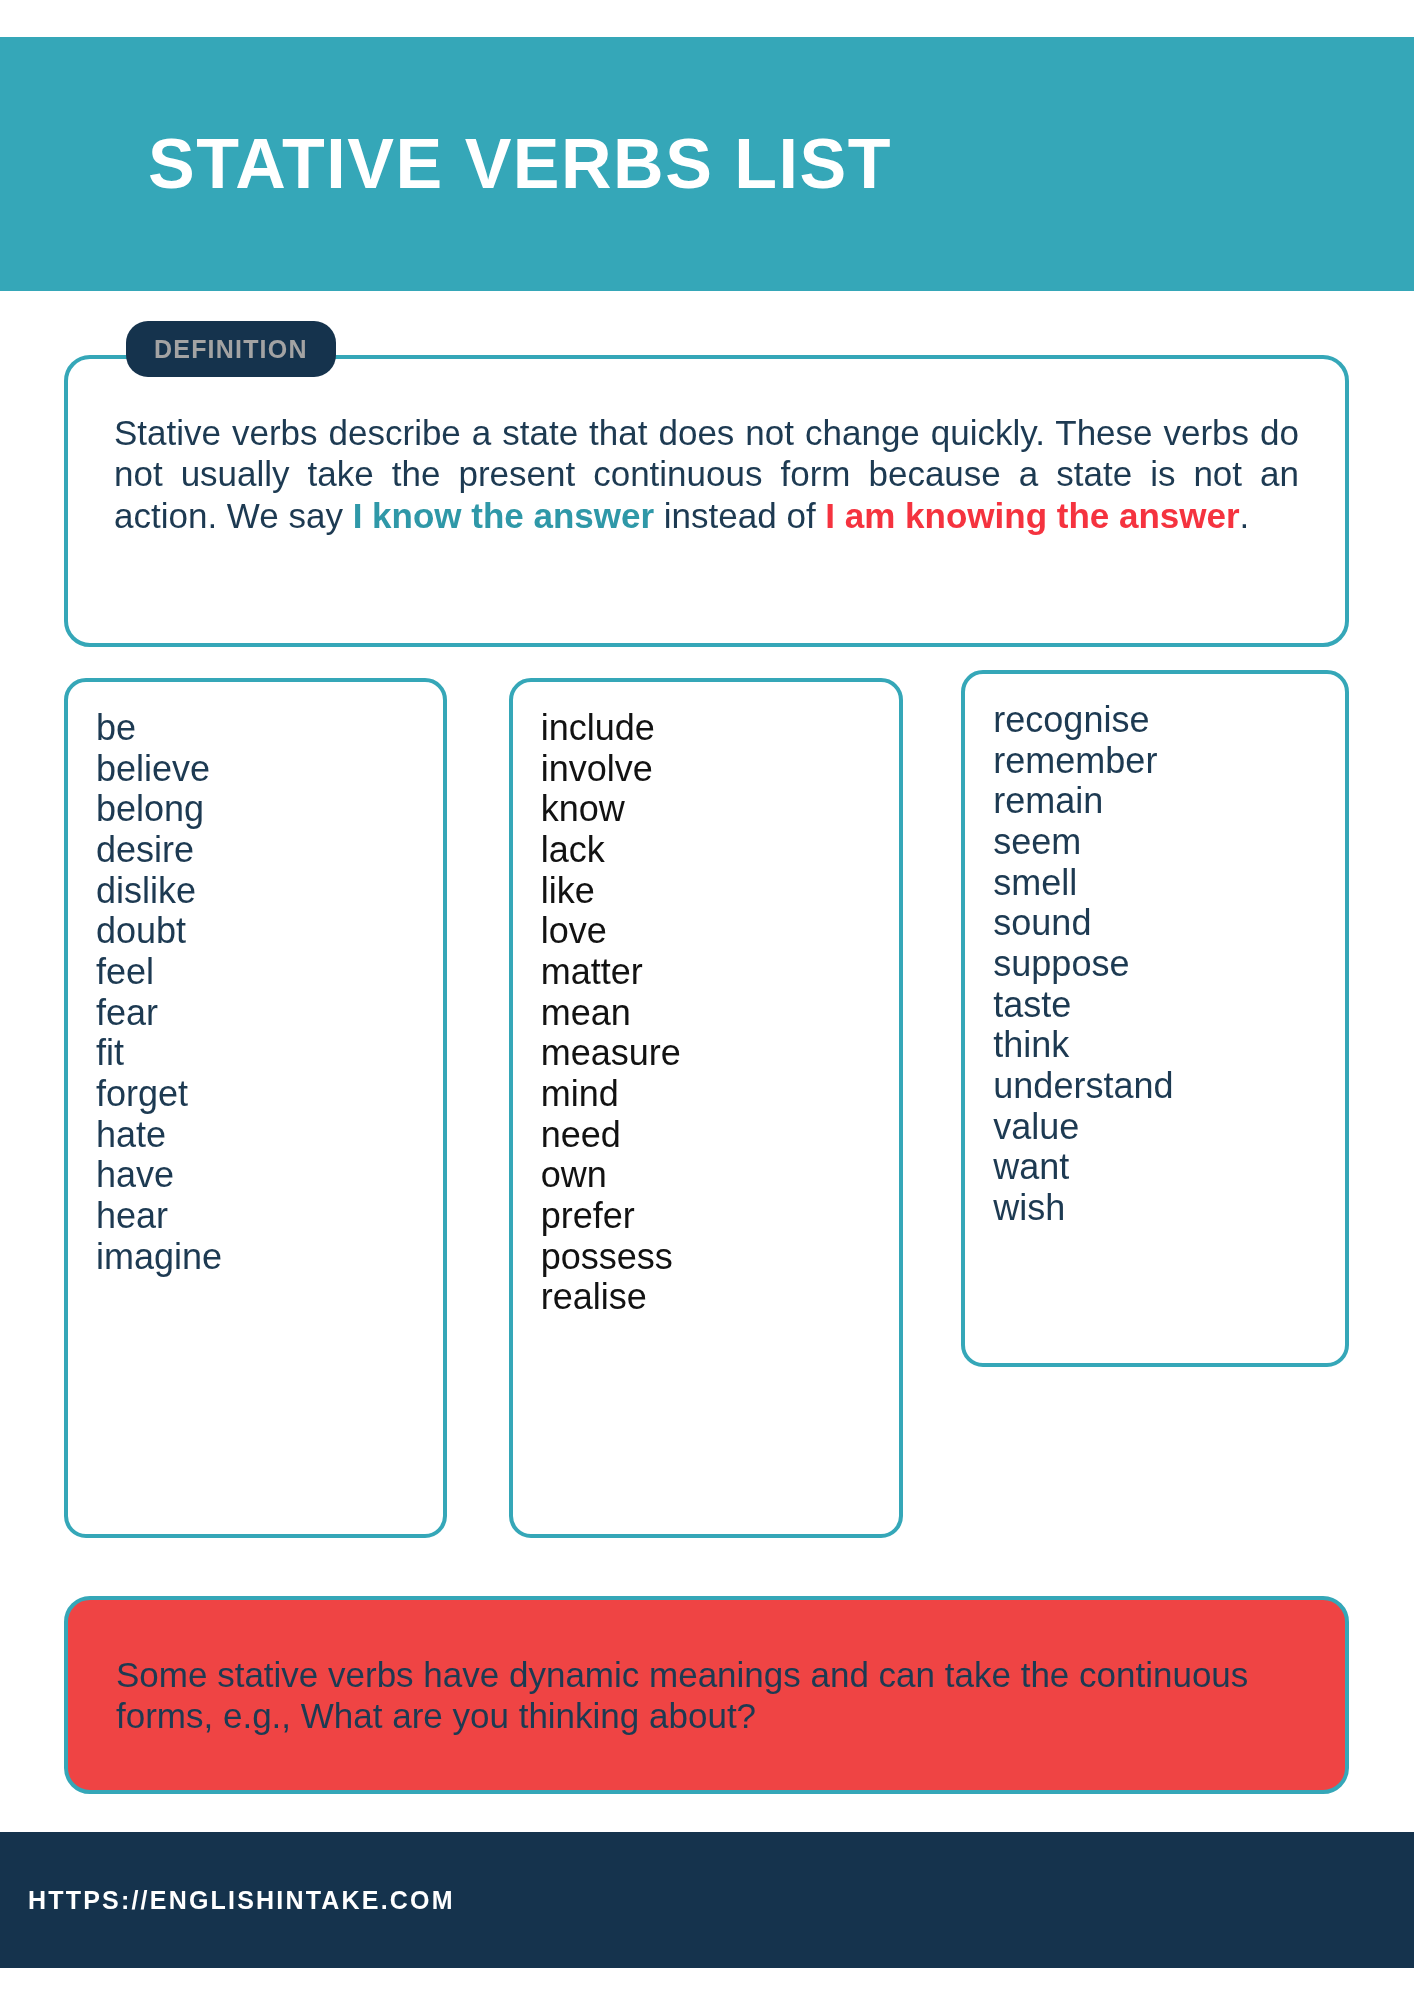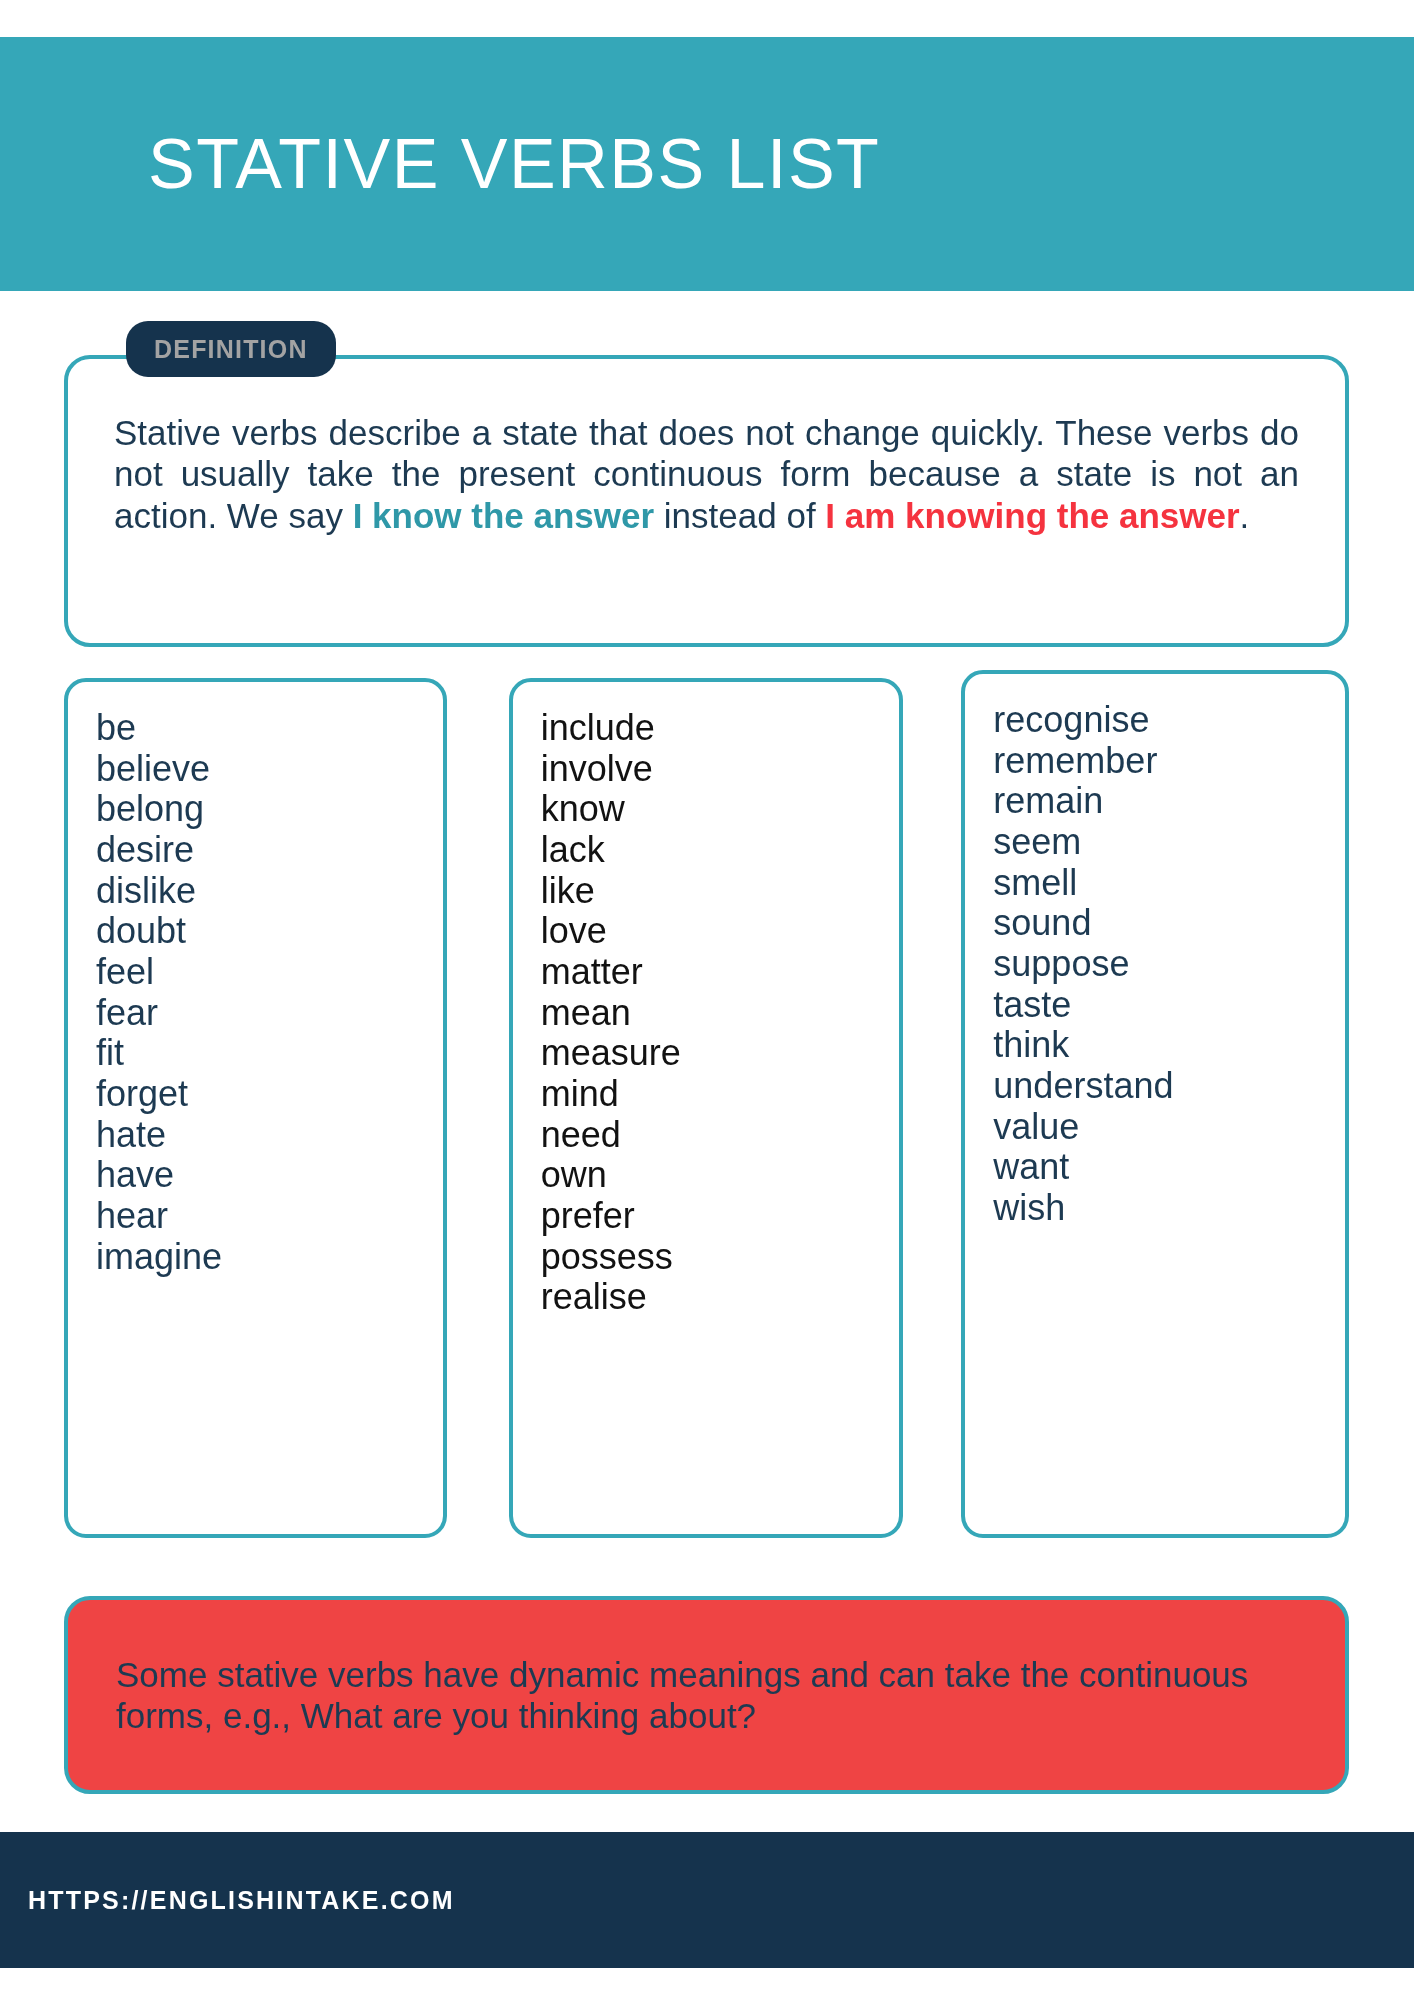--- a/index.html
+++ b/index.html
@@ -22,21 +22,21 @@
     top: 37px;
     width: 1414px;
     height: 254px;
     background: #35A7B8;
     display: flex;
     align-items: center;
   }
   .header-title {
     color: #ffffff;
     font-size: 70px;
-    font-weight: 400;
+    font-weight: 700;
     letter-spacing: 1.5px;
     margin-left: 148px;
     font-family: "Liberation Sans", sans-serif;
     line-height: 1;
   }
 
   
   .definition-wrap {
     position: absolute;
     left: 64px;
@@ -94,21 +94,21 @@
   }
   .col-box {
     border: 4px solid #35A7B8;
     border-radius: 22px;
     box-sizing: border-box;
     background: #ffffff;
     padding: 26px 0 26px 28px;
   }
   .col-1 { width: 388px; margin-right: 46px; height: 860px; }
   .col-2 { width: 400px; margin-right: 42px; height: 860px; }
-  .col-3 { width: 393px; height: 868px; margin-top: -8px; }
+  .col-3 { width: 393px; height: 697px; margin-top: -8px; }
   .verb-item {
     font-size: 36px;
     line-height: 1.13;
     color: #1D3A52;
     white-space: nowrap;
   }
   .col-2 .verb-item { color: #121212; }
 
   
   .note-box {

